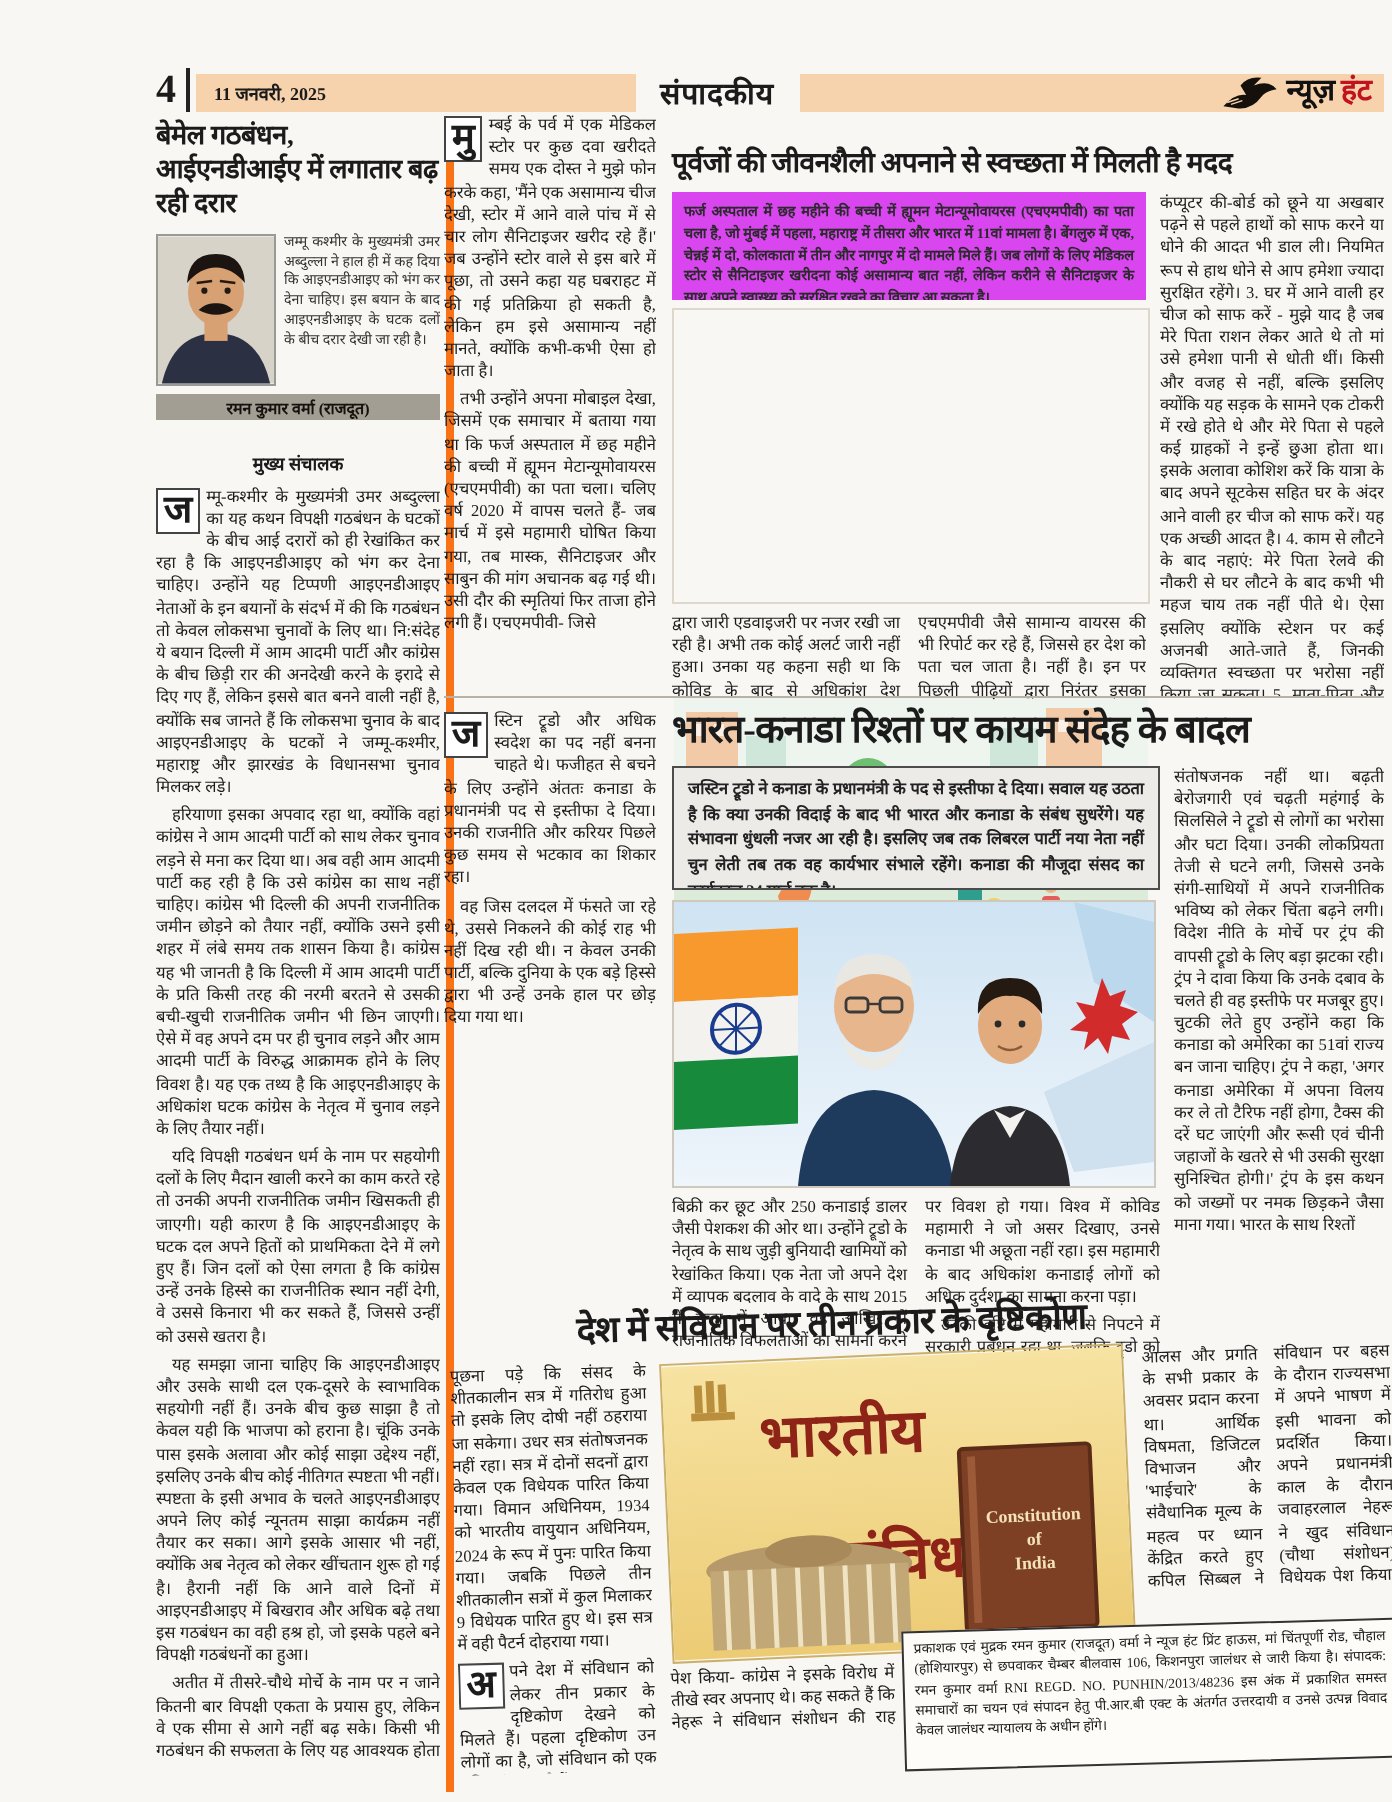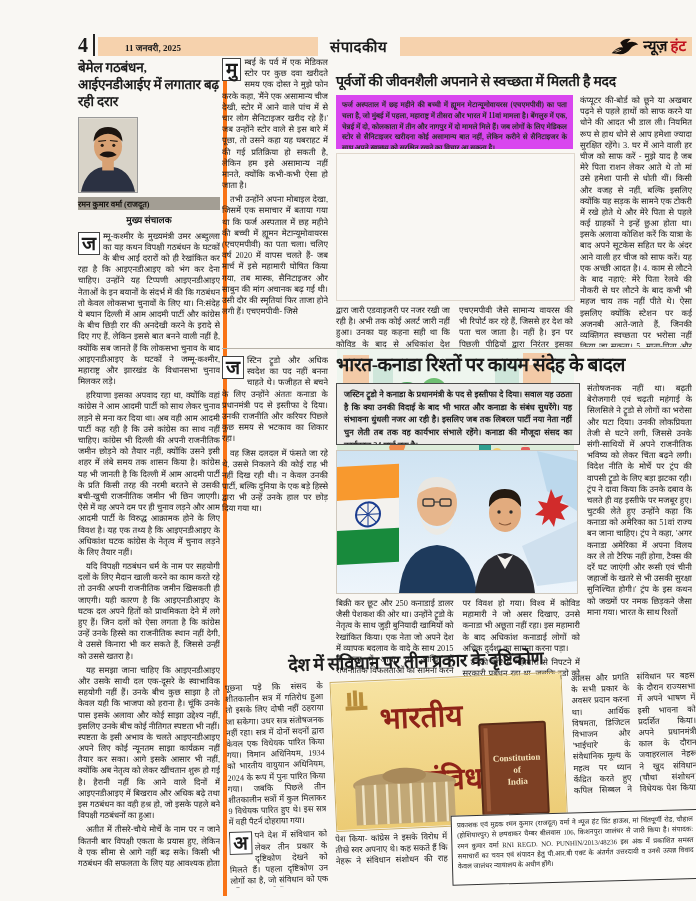--- a/index.html
+++ b/index.html
@@ -7,42 +7,42 @@
     width:696px;height:901px;position:relative;overflow:hidden;
     background:#f9f7f3;color:#1b1b1b;
     font-family:"Liberation Serif","DejaVu Serif",serif;
   }
   .band{background:#f6d2ad;}
   
   #header{position:absolute;left:78px;top:36px;width:614px;height:22px;}
   .pgnum{position:absolute;left:0;top:-2px;font-size:20px;font-weight:bold;
          border-right:2px solid #222;padding-right:5px;line-height:22px;}
   .dateband{position:absolute;left:20px;top:1px;width:220px;height:19px;}
-  .dateband span{font-size:9px;font-weight:bold;line-height:19px;padding-left:9px;margin-left:18px;}
+  .dateband span{font-size:9px;font-weight:bold;line-height:19px;padding-left:9px;}
   .section{position:absolute;left:252px;top:0;font-size:15px;font-weight:bold;letter-spacing:.5px;}
   .logoband{position:absolute;left:322px;top:1px;width:292px;height:19px;text-align:right;}
   .logo{display:inline-flex;align-items:center;gap:3px;padding-right:6px;height:19px;}
   .logo .blk{font-size:15px;font-weight:bold;color:#111;line-height:19px;}
   .logo .red{font-size:15px;font-weight:bold;color:#c1121f;line-height:19px;}
   
   .t{font-size:8.3px;line-height:1.35;text-align:justify;color:#1c1c1c;}
   .t p{margin:0 0 3px;text-indent:8px;}
   .t p.nf{text-indent:0;}
   .dc{float:left;font-size:19px;font-weight:bold;line-height:1;border:1px solid #444;
       padding:1px 3px;margin:1px 3px 0 0;background:#fff;}
   .clip{overflow:hidden;}
   
   #colA{position:absolute;left:78px;top:60px;width:142px;height:836px;
         border-right:4px solid #f97316;padding-right:3px;}
   #colA .h1{font-size:13.5px;font-weight:bold;line-height:1.25;margin:0 0 6px;letter-spacing:-.2px;}
   .authorbox{display:flex;gap:4px;margin-bottom:4px;}
   .authorbox .pic{width:58px;height:74px;border:1px solid #999;flex:none;}
   .authorbox .lead{font-size:7.1px;line-height:1.4;text-align:justify;color:#333;}
   .byline{background:#a39e94;color:#15120e;font-size:8px;font-weight:bold;
-          padding:1px 0;margin:2px 0 3px;}
+          text-align:center;padding:1px 0;margin:2px 0 15px;}
   .byrole{font-size:9px;font-weight:bold;text-align:center;margin-bottom:5px;}
   #colA .t{height:636px;}
   
   #hyg{position:absolute;left:222px;top:55px;width:470px;height:290px;}
   #hyg .lcol{position:absolute;left:0;top:2px;width:106px;height:286px;}
   #hyg .rwrap{position:absolute;left:114px;top:0;width:356px;height:290px;margin-top:16px;}
   #hyg .h1{font-size:14px;font-weight:bold;white-space:nowrap;margin:0 0 5px;letter-spacing:-.2px;}
   #hyg .fr{float:right;width:112px;height:252px;margin-left:7px;}
   .introbox{background:#d946ef;padding:5px 6px;font-size:7.2px;font-weight:bold;
             line-height:1.5;text-align:justify;color:#2a2a2a;height:44px;overflow:hidden;}
@@ -104,20 +104,21 @@
         <path d="M2 76 Q8 50 30 50 Q52 50 58 76 Z" fill="#2b3142"></path>
         <rect x="24" y="42" width="12" height="12" fill="#d8a173"></rect>
         <ellipse cx="30" cy="29" rx="14.5" ry="17" fill="#d8a173"></ellipse>
         <path d="M15 24 Q16 9 30 9 Q44 9 45 24 Q38 16 30 16 Q22 16 15 24 Z" fill="#1c1410"></path>
         <path d="M21 38 Q30 43 39 38 Q35 34 30 34.5 Q25 34 21 38 Z" fill="#1c1410"></path>
         <circle cx="24" cy="28" r="1.6" fill="#241a12"></circle>
         <circle cx="36" cy="28" r="1.6" fill="#241a12"></circle>
         <path d="M20 24 L28 23 M32 23 L40 24" stroke="#241a12" stroke-width="1.3"></path>
       </svg>
     </div>
+    <div class="lead">जम्मू कश्मीर के मुख्यमंत्री उमर अब्दुल्ला ने हाल ही में कह दिया कि आइएनडीआइए को भंग कर देना चाहिए। इस बयान के बाद आइएनडीआइए के घटक दलों के बीच दरार देखी जा रही है।</div>
   </div>
   <div class="byline">रमन कुमार वर्मा (राजदूत)</div>
   <div class="byrole">मुख्य संचालक</div>
   <div class="t clip">
     <p class="nf"><span class="dc">ज</span><span>म्मू-कश्मीर के मुख्यमंत्री उमर अब्दुल्ला का यह कथन विपक्षी गठबंधन के घटकों के बीच आई दरारों को ही रेखांकित कर रहा है कि आइएनडीआइए को भंग कर देना चाहिए। उन्होंने यह टिप्पणी आइएनडीआइए नेताओं के इन बयानों के संदर्भ में की कि गठबंधन तो केवल लोकसभा चुनावों के लिए था। नि:संदेह ये बयान दिल्ली में आम आदमी पार्टी और कांग्रेस के बीच छिड़ी रार की अनदेखी करने के इरादे से दिए गए हैं, लेकिन इससे बात बनने वाली नहीं है, क्योंकि सब जानते हैं कि लोकसभा चुनाव के बाद आइएनडीआइए के घटकों ने जम्मू-कश्मीर, महाराष्ट्र और झारखंड के विधानसभा चुनाव मिलकर लड़े।</span></p>
     <p>हरियाणा इसका अपवाद रहा था, क्योंकि वहां कांग्रेस ने आम आदमी पार्टी को साथ लेकर चुनाव लड़ने से मना कर दिया था। अब वही आम आदमी पार्टी कह रही है कि उसे कांग्रेस का साथ नहीं चाहिए। कांग्रेस भी दिल्ली की अपनी राजनीतिक जमीन छोड़ने को तैयार नहीं, क्योंकि उसने इसी शहर में लंबे समय तक शासन किया है। कांग्रेस यह भी जानती है कि दिल्ली में आम आदमी पार्टी के प्रति किसी तरह की नरमी बरतने से उसकी बची-खुची राजनीतिक जमीन भी छिन जाएगी। ऐसे में वह अपने दम पर ही चुनाव लड़ने और आम आदमी पार्टी के विरुद्ध आक्रामक होने के लिए विवश है। यह एक तथ्य है कि आइएनडीआइए के अधिकांश घटक कांग्रेस के नेतृत्व में चुनाव लड़ने के लिए तैयार नहीं।</p>
     <p>यदि विपक्षी गठबंधन धर्म के नाम पर सहयोगी दलों के लिए मैदान खाली करने का काम करते रहे तो उनकी अपनी राजनीतिक जमीन खिसकती ही जाएगी। यही कारण है कि आइएनडीआइए के घटक दल अपने हितों को प्राथमिकता देने में लगे हुए हैं। जिन दलों को ऐसा लगता है कि कांग्रेस उन्हें उनके हिस्से का राजनीतिक स्थान नहीं देगी, वे उससे किनारा भी कर सकते हैं, जिससे उन्हीं को उससे खतरा है।</p>
     <p>यह समझा जाना चाहिए कि आइएनडीआइए और उसके साथी दल एक-दूसरे के स्वाभाविक सहयोगी नहीं हैं। उनके बीच कुछ साझा है तो केवल यही कि भाजपा को हराना है। चूंकि उनके पास इसके अलावा और कोई साझा उद्देश्य नहीं, इसलिए उनके बीच कोई नीतिगत स्पष्टता भी नहीं। स्पष्टता के इसी अभाव के चलते आइएनडीआइए अपने लिए कोई न्यूनतम साझा कार्यक्रम नहीं तैयार कर सका। आगे इसके आसार भी नहीं, क्योंकि अब नेतृत्व को लेकर खींचतान शुरू हो गई है। हैरानी नहीं कि आने वाले दिनों में आइएनडीआइए में बिखराव और अधिक बढ़े तथा इस गठबंधन का वही हश्र हो, जो इसके पहले बने विपक्षी गठबंधनों का हुआ।</p>
     <p>अतीत में तीसरे-चौथे मोर्चे के नाम पर न जाने कितनी बार विपक्षी एकता के प्रयास हुए, लेकिन वे एक सीमा से आगे नहीं बढ़ सके। किसी भी गठबंधन की सफलता के लिए यह आवश्यक होता है कि नेतृत्व करने वाले दल का प्रभुत्व हो। आइएनडीआइए में ऐसा नहीं है।</p>
   </div>

